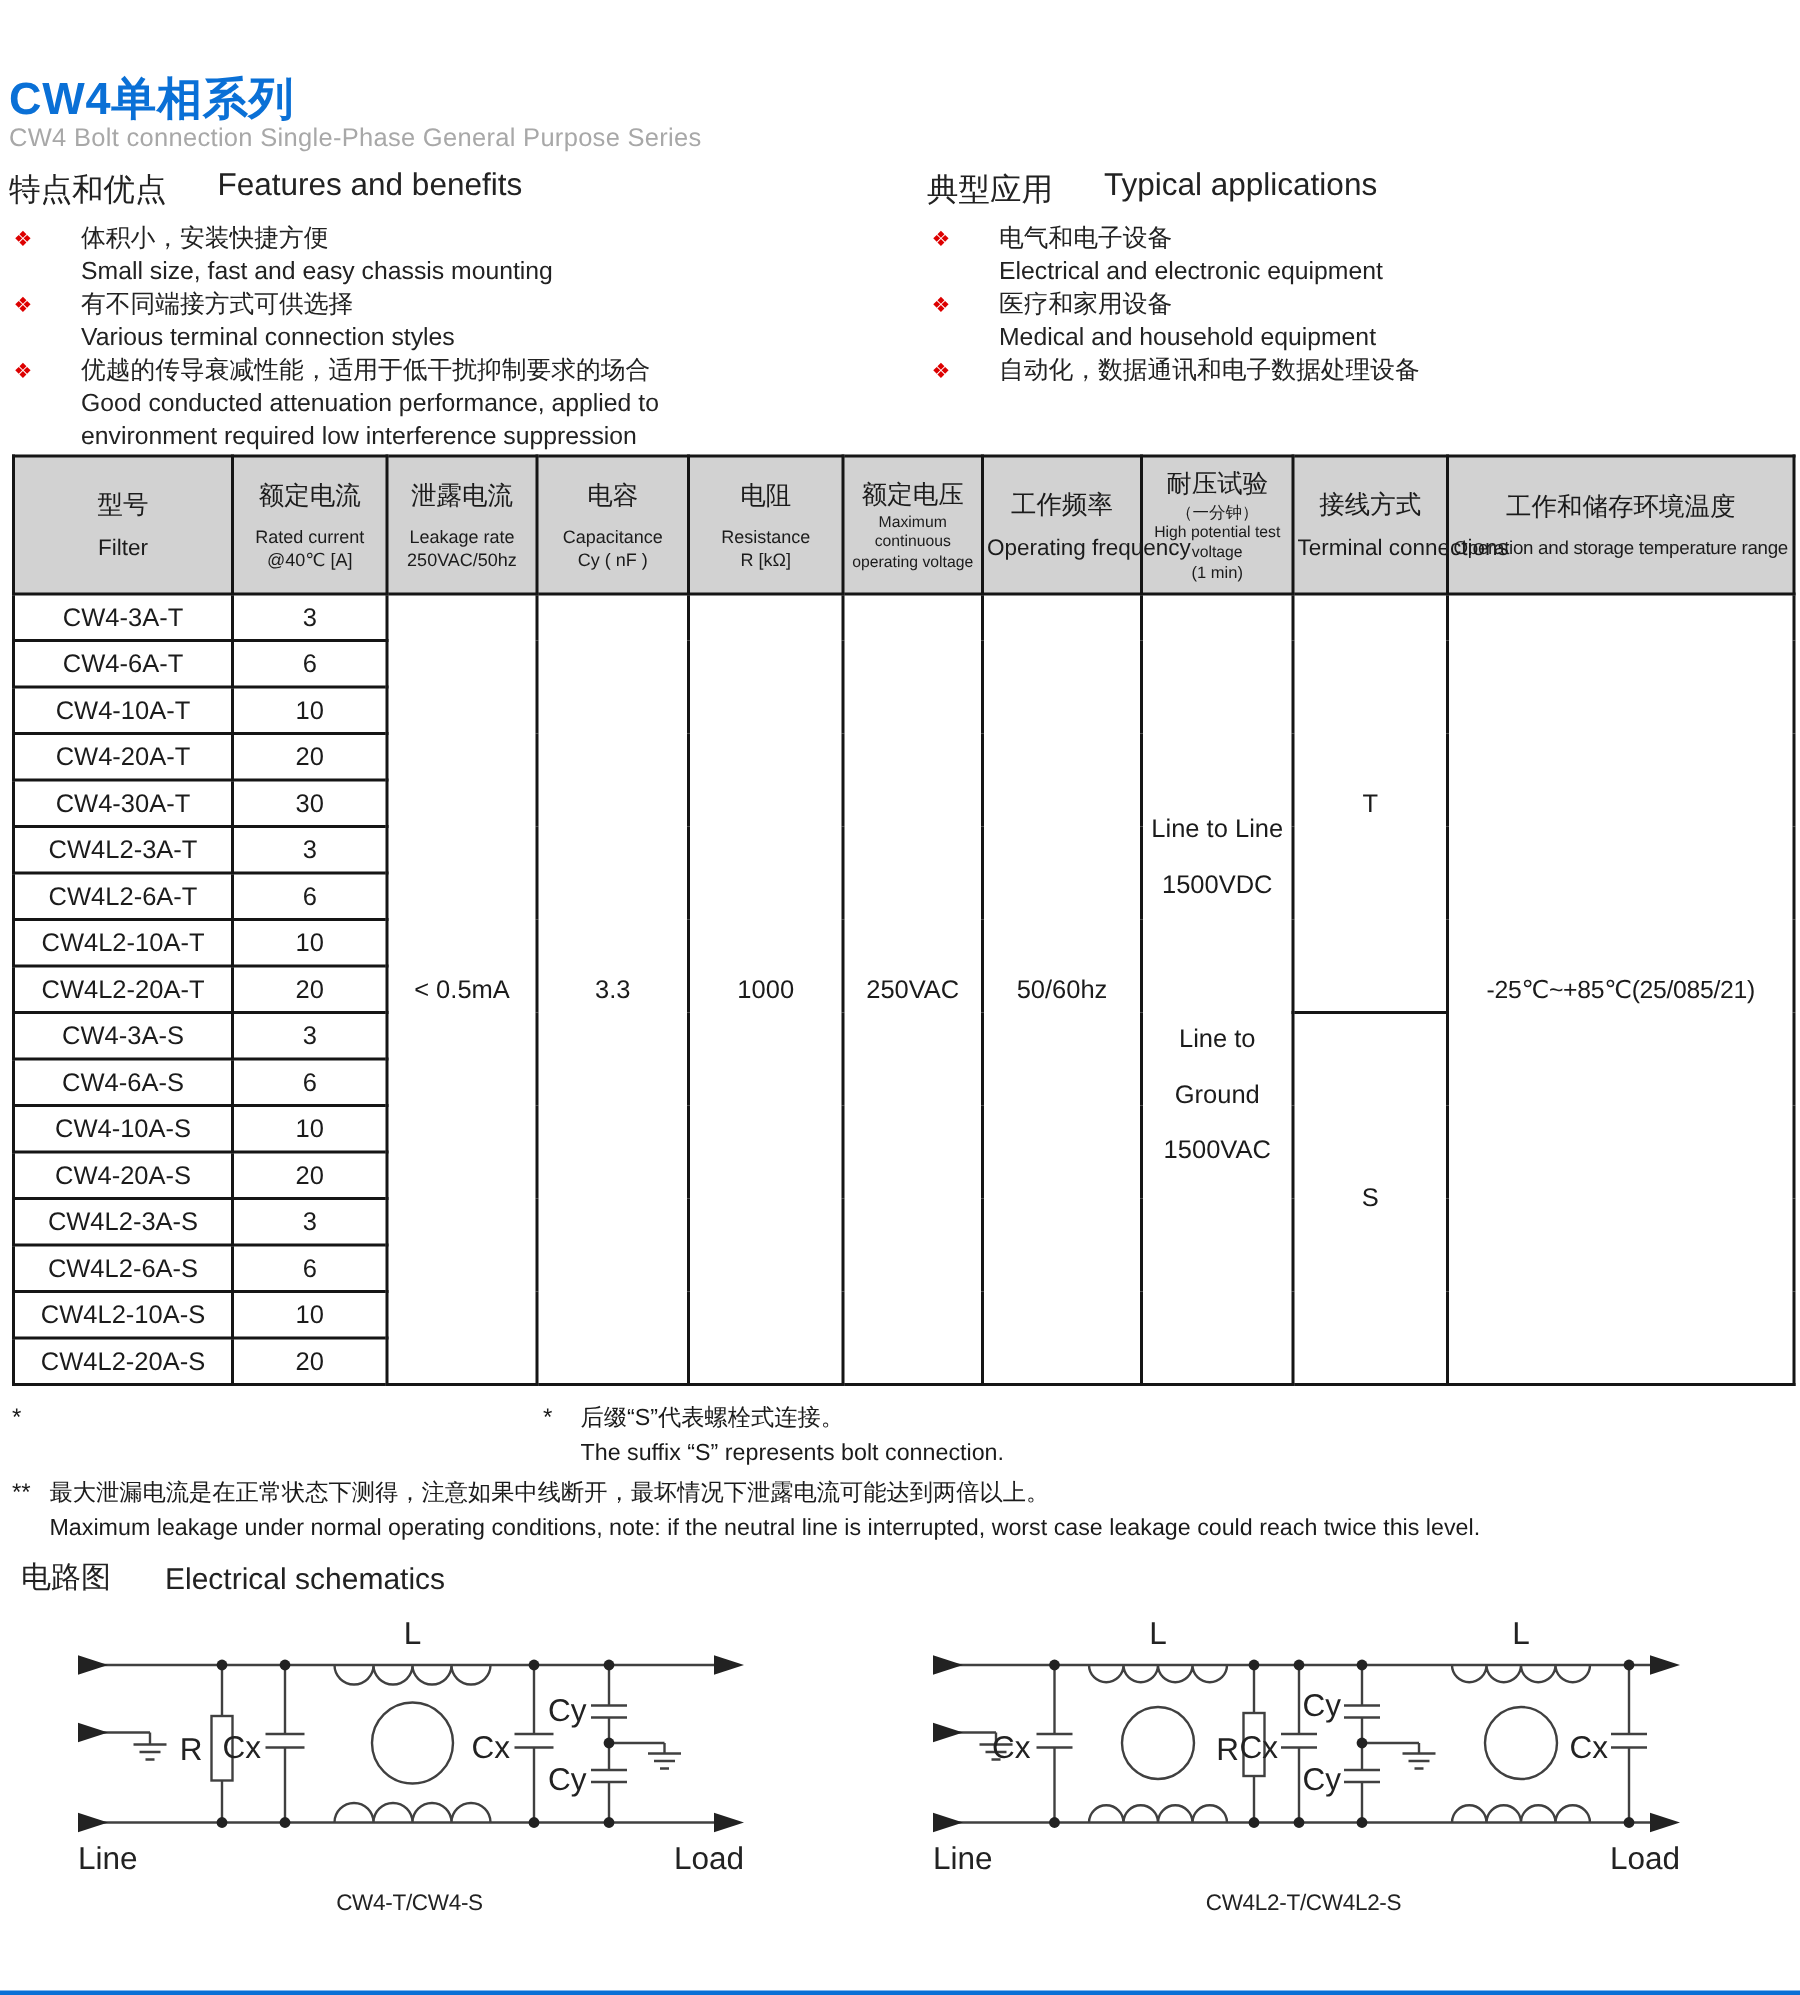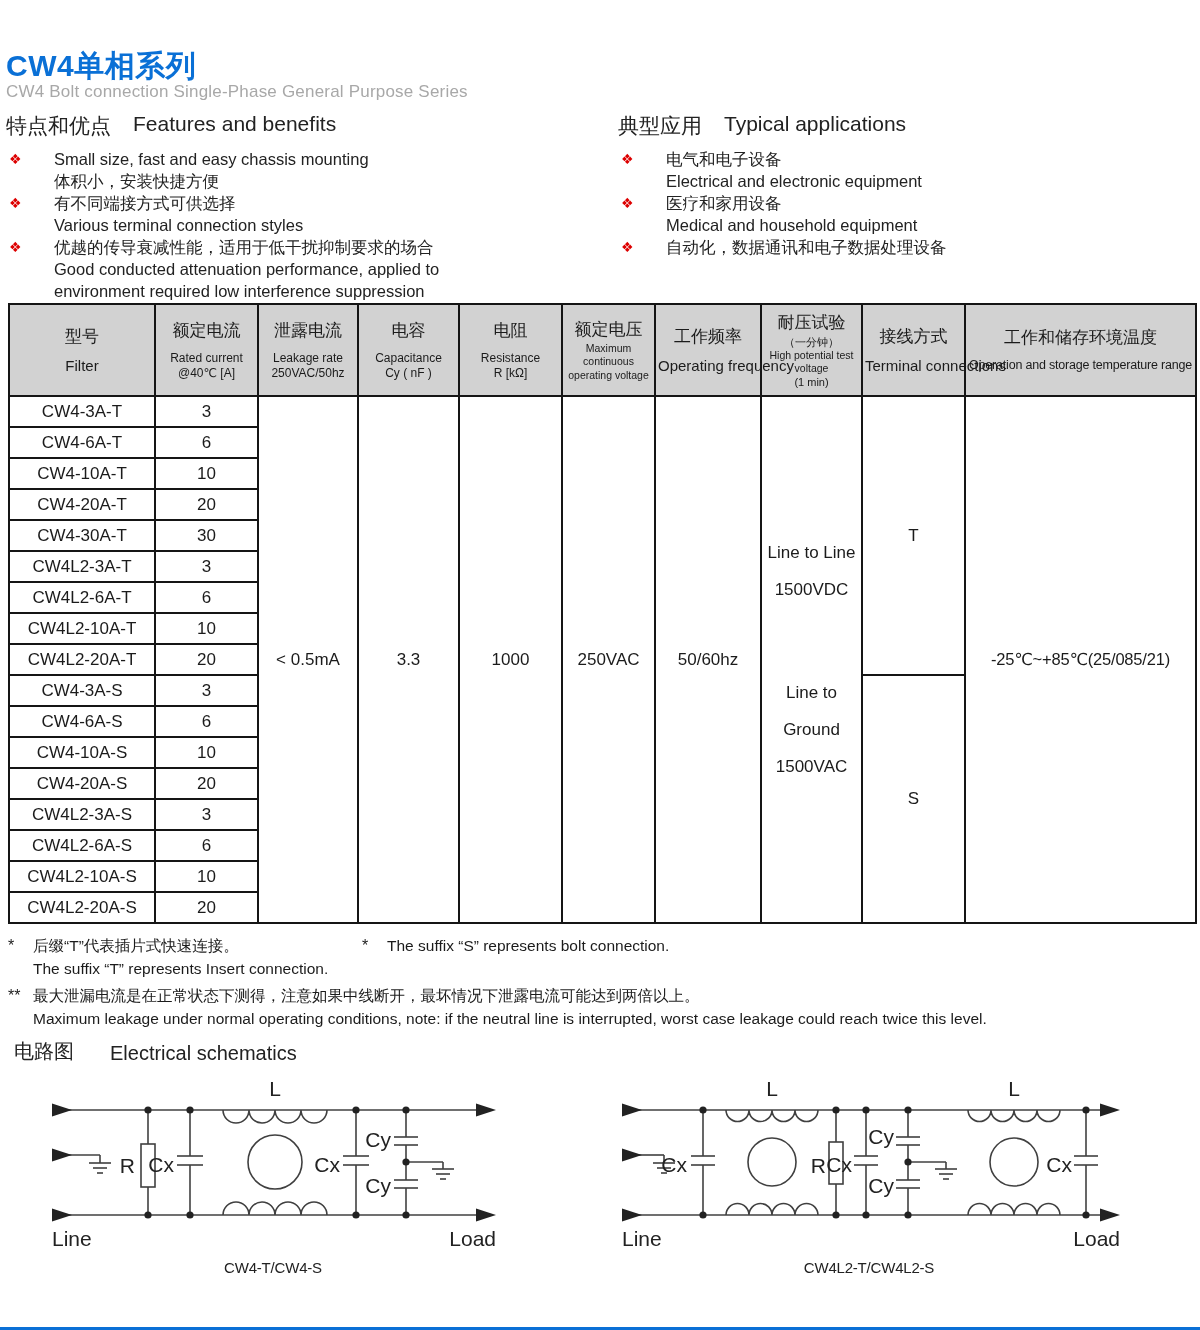--- a/index.html
+++ b/index.html
@@ -9,21 +9,21 @@
   .abs { position:absolute; }
 
   
   .title { left:6px; top:46px; font-size:30px; font-weight:bold; color:#0a70d6; letter-spacing:.5px; }
   .subtitle { left:6px; top:82px; font-size:17px; color:#a8a8a8; letter-spacing:.2px; }
 
   
   .cols { left:6px; top:112px; width:1190px; display:flex; }
   .col-left { width:612px; }
   .col-right { width:560px; }
-  .sec-head { font-size:21px; color:#222; display:flex; gap:22px; margin-bottom:8px; }
+  .sec-head { font-size:21px; color:#222; display:flex; gap:34px; margin-bottom:8px; }
   ul.blist { list-style:none; }
   li.bitem { display:flex; }
   .bullet { width:48px; color:#dd0000; font-size:14px; line-height:22px; padding-left:3px; flex:none; }
   .item-text { display:flex; flex-direction:column; font-size:16.5px; line-height:22px; color:#222; }
   .col-left .item-text { max-width:432px; }
   .col-right .item-text { max-width:302px; }
 
   
   table.specs { left:8px; top:303px; position:absolute; border-collapse:collapse; table-layout:fixed;
                 width:1187px; }
@@ -71,22 +71,22 @@
 <div class="abs cols">
   <section class="col-left">
     <div class="sec-head">
       <span>特点和优点</span>
       <span>Features and benefits</span>
     </div>
     <ul class="blist">
       <li class="bitem">
         <span class="bullet">❖</span>
         <span class="item-text">
+          <span>体积小，安装快捷方便</span>
           <span>Small size, fast and easy chassis mounting</span>
-          <span>体积小，安装快捷方便</span>
         </span>
       </li>
       <li class="bitem">
         <span class="bullet">❖</span>
         <span class="item-text">
           <span>有不同端接方式可供选择</span>
           <span>Various terminal connection styles</span>
         </span>
       </li>
       <li class="bitem">
@@ -276,28 +276,25 @@
         <td>CW4L2-20A-S</td>
         <td>20</td>
       </tr>
   </tbody>
 </table>
 
 <div class="abs footnotes">
   <div class="fn-row">
     <div class="fn">
       <span class="fn-mark">*</span>
-      <span class="fn-body">
-        <span>后缀“T”代表插片式快速连接。</span>
-        <span>The suffix “T” represents Insert connection.</span>
-      </span>
     </div>
     <div class="fn">
       <span class="fn-mark">*</span>
       <span class="fn-body">
+        <span>后缀“S”代表螺栓式连接。</span>
         <span>The suffix “S” represents bolt connection.</span>
       </span>
     </div>
   </div>
   <div class="fn fn-last">
     <span class="fn-mark">**</span>
     <span class="fn-body">
       <span>最大泄漏电流是在正常状态下测得，注意如果中线断开，最坏情况下泄露电流可能达到两倍以上。</span>
       <span>Maximum leakage under normal operating conditions, note: if the neutral line is interrupted, worst case leakage could reach twice this level.</span>
     </span>

